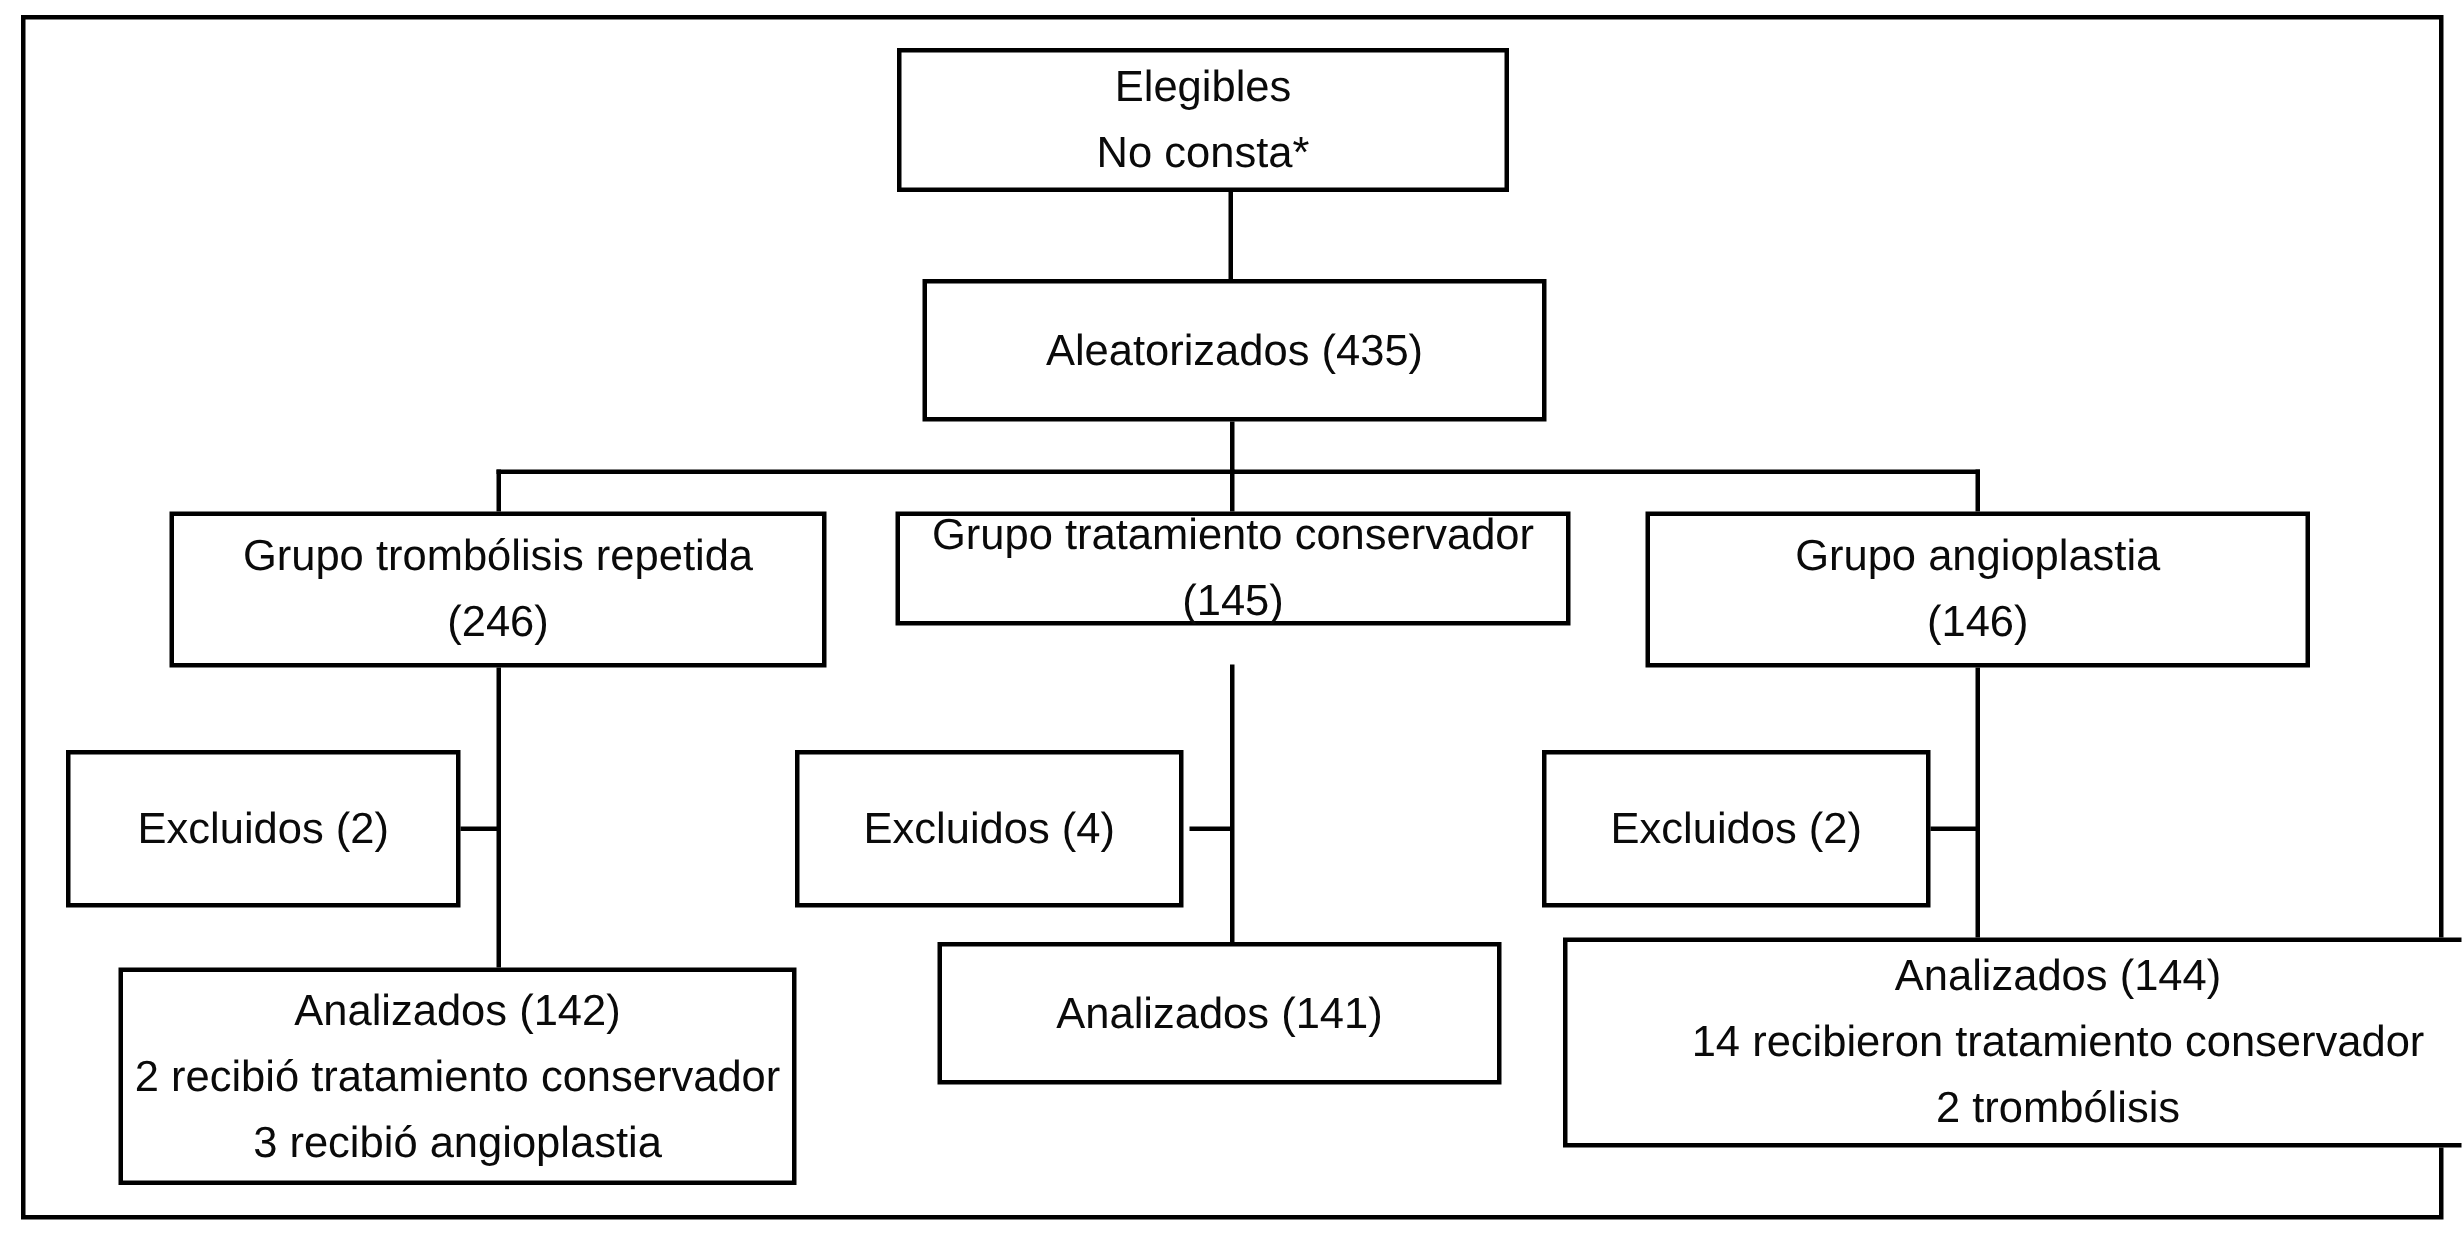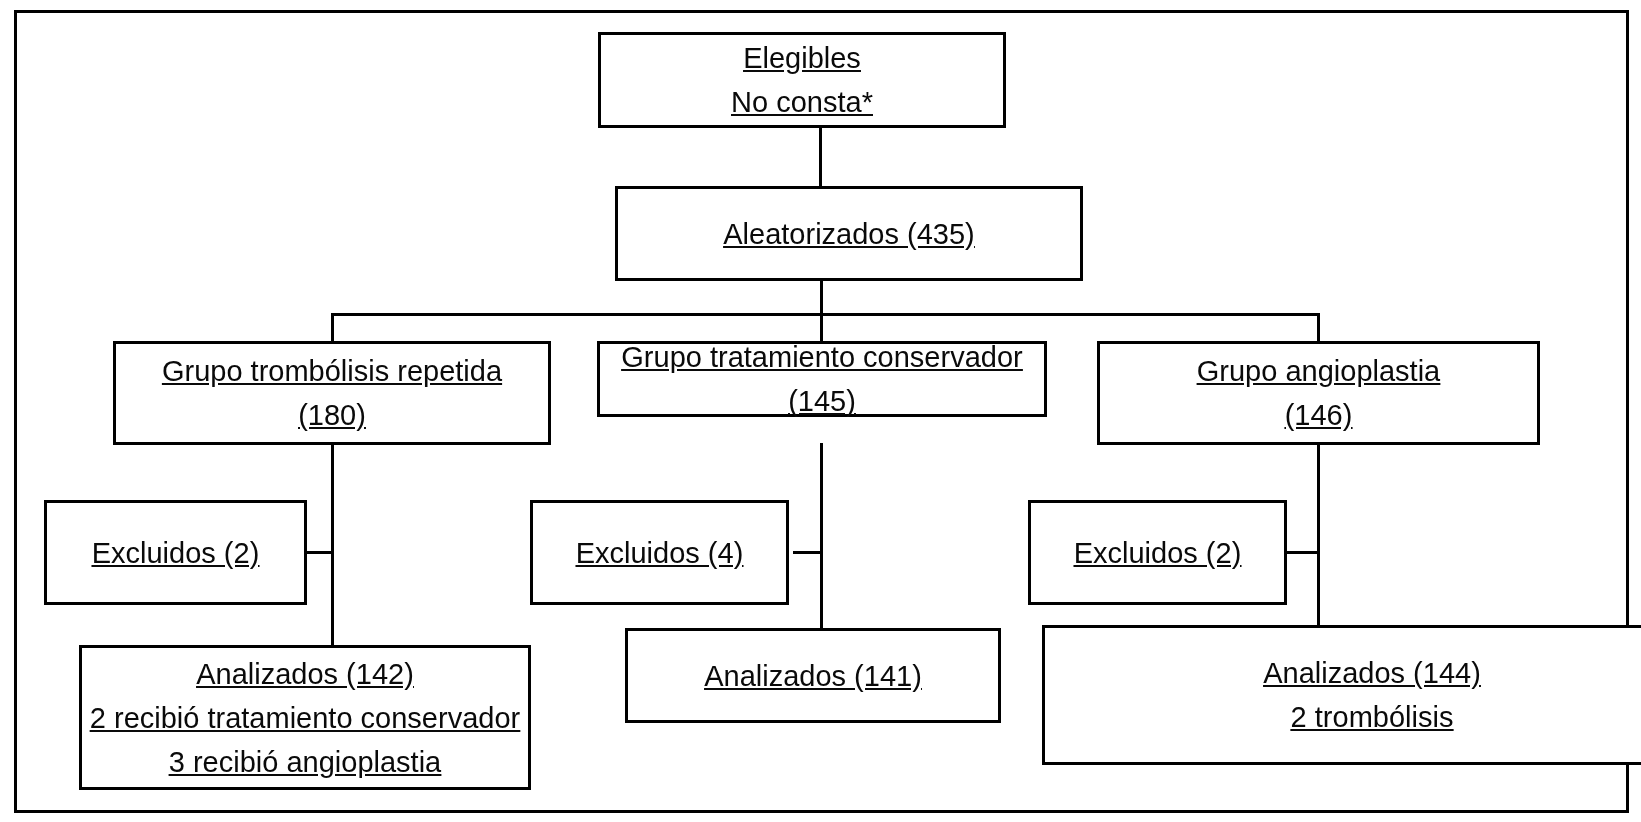--- a/index.html
+++ b/index.html
@@ -1,15 +1,15 @@
 <!DOCTYPE html>
 <html><head>
 <meta charset="utf-8">
 <style>
-  * { margin: 0; padding: 0; box-sizing: border-box; text-decoration: underline; }
+  * { margin: 0; padding: 0; box-sizing: border-box; }
   html, body {
     width: 1641px; height: 822px;
     background: #ffffff;
     font-family: "Liberation Sans", sans-serif;
     position: relative;
     overflow: hidden;
     color: #0a0a0a;
   }
   .frame {
     position: absolute;
@@ -53,27 +53,27 @@
 <div class="conn" style="left:1317px; top:443px; width:3px; height:205px"></div>
 <div class="conn" style="left:305px; top:551px; width:28px; height:3px"></div>
 <div class="conn" style="left:793px; top:551px; width:29px; height:3px"></div>
 <div class="conn" style="left:1285px; top:551px; width:34px; height:3px"></div>
 
 <div class="box" style="left:598px; top:32px; width:408px; height:96px">
   <div>Elegibles</div>
   <div>No consta*</div>
 </div>
 
-<div class="box" style="left:615px; top:186px; width:468px; height:95px">
+<div class="box" style="left:615px; top:186px; width:416px; height:95px">
   <div>Aleatorizados (435)</div>
 </div>
 
 <div class="box" style="left:113px; top:341px; width:438px; height:104px">
   <div>Grupo trombólisis repetida</div>
-  <div>(180)</div>
+  <div>(246)</div>
 </div>
 
 <div class="box" style="left:597px; top:341px; width:450px; height:76px">
   <div>Grupo tratamiento conservador</div>
   <div>(145)</div>
 </div>
 
 <div class="box" style="left:1097px; top:341px; width:443px; height:104px">
   <div>Grupo angioplastia</div>
   <div>(146)</div>
@@ -96,14 +96,15 @@
   <div>2 recibió tratamiento conservador</div>
   <div>3 recibió angioplastia</div>
 </div>
 
 <div class="box" style="left:625px; top:628px; width:376px; height:95px">
   <div>Analizados (141)</div>
 </div>
 
 <div class="box" style="left:1042px; top:625px; width:660px; height:140px">
   <div>Analizados (144)</div>
+  <div>14 recibieron tratamiento conservador</div>
   <div>2 trombólisis</div>
 </div>
 
 </body></html>

